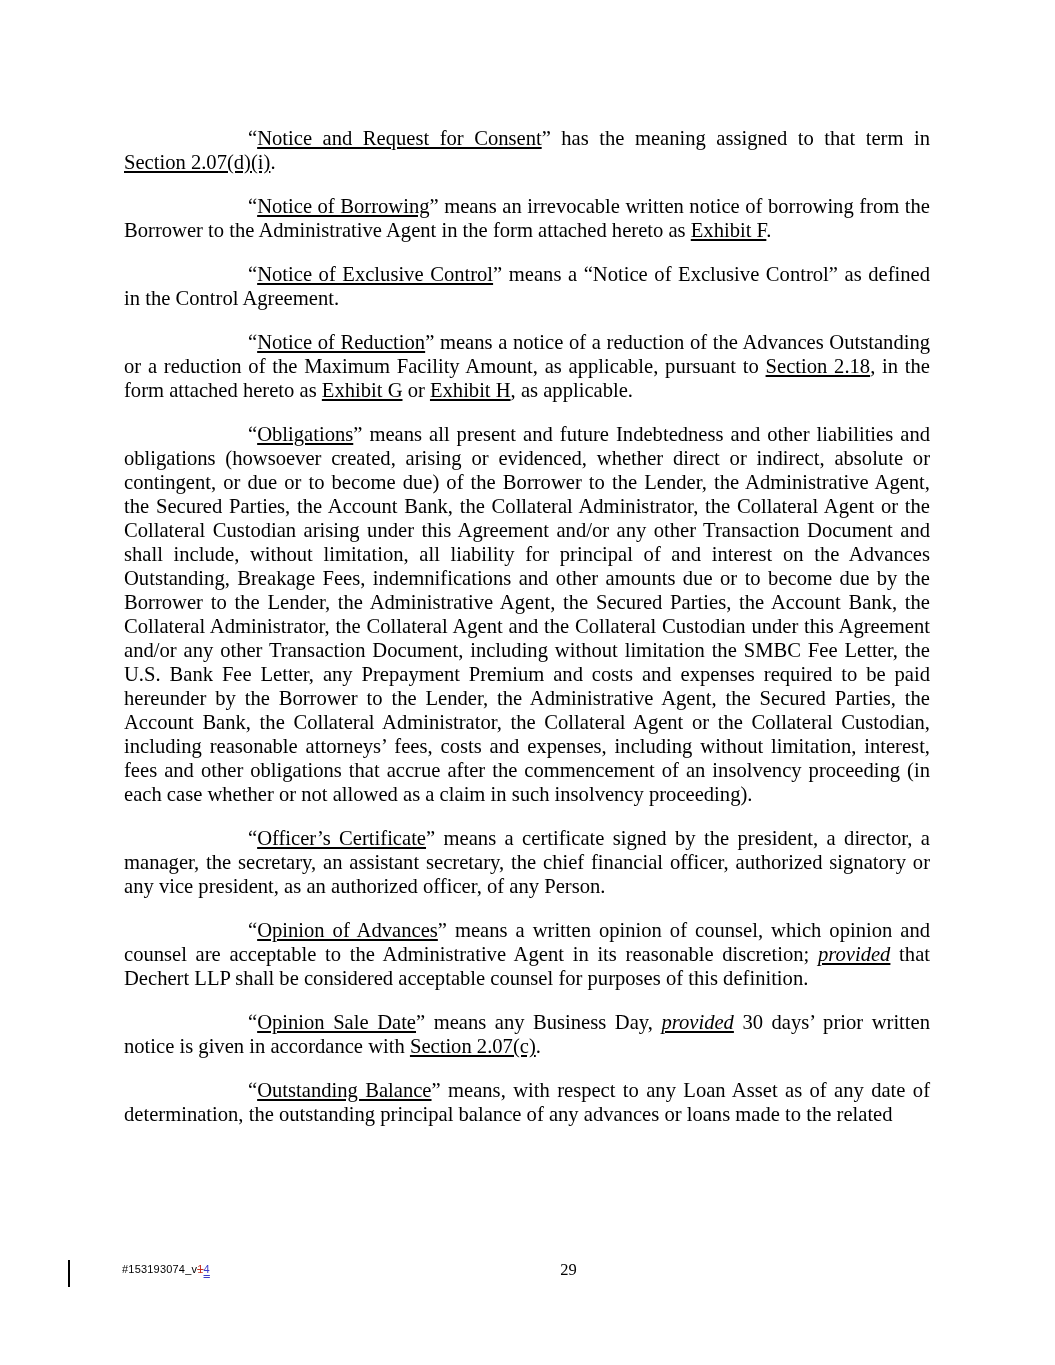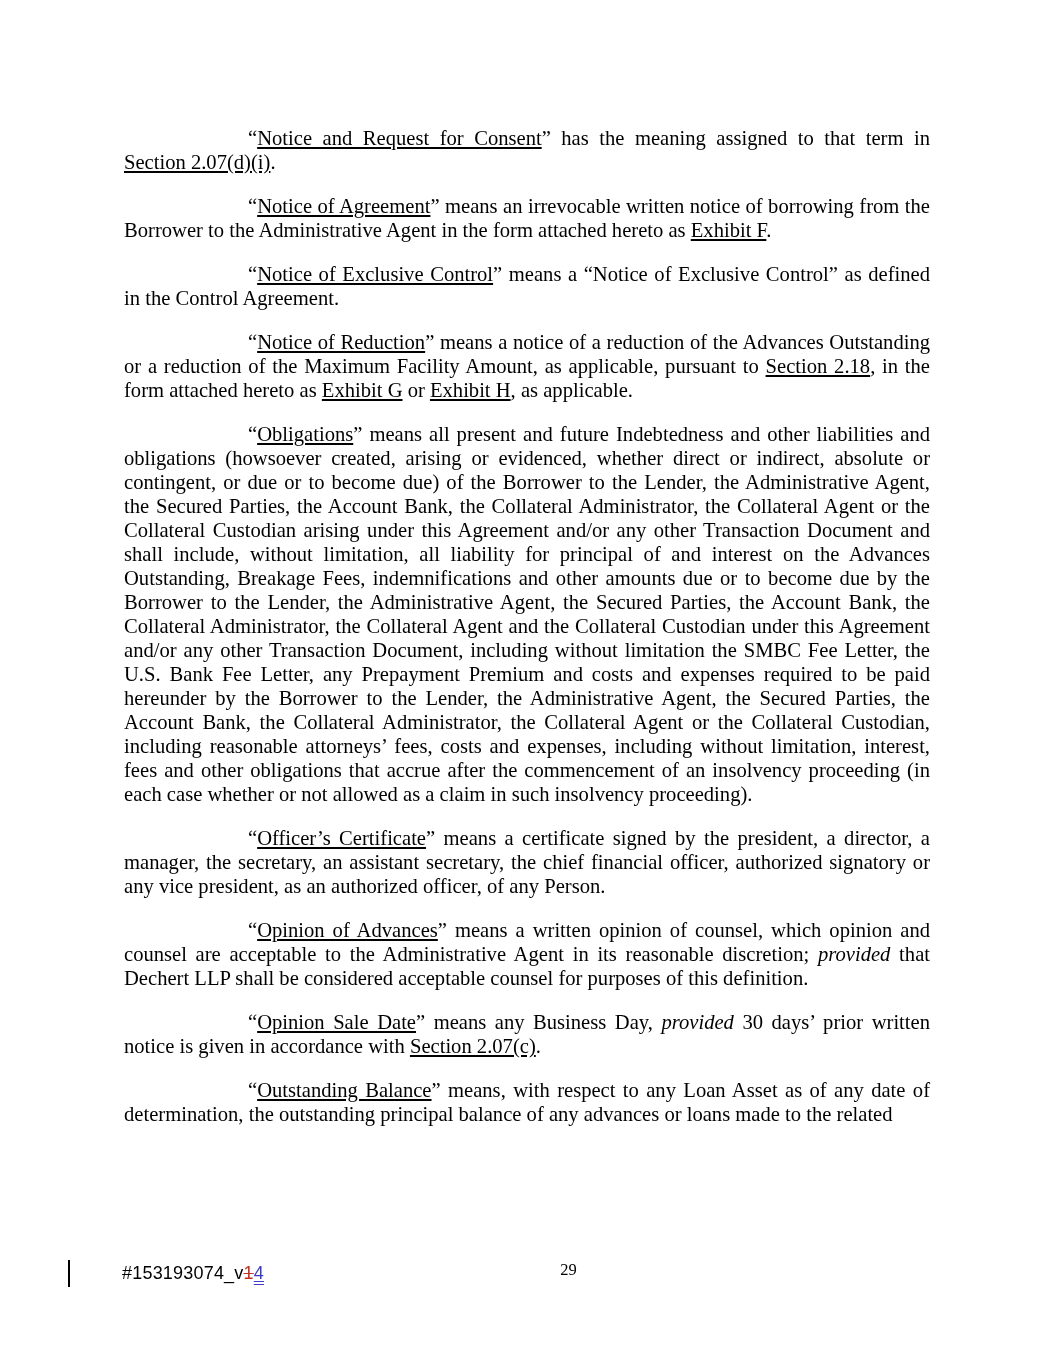--- a/index.html
+++ b/index.html
@@ -24,36 +24,36 @@
     width: 806px;
   }
   .content p {
     margin: 0 0 20px 0;
     font-size: 20.6px;
     line-height: 24px;
     text-align: justify;
     text-indent: 124px;
   }
   .content p span.u { text-decoration: underline; }
-  .content p span.i { font-style: italic; }
+  .content p span.i { font-style: italic; text-decoration: underline; }
 
   .change-bar {
     position: absolute;
     left: 68px;
     top: 1260px;
     width: 2px;
     height: 27px;
     background: #000000;
   }
   .doc-id {
     position: absolute;
     left: 122px;
     top: 1263px;
     font-family: "Liberation Sans", sans-serif;
-    font-size: 18px;
+    font-size: 11px;
     letter-spacing: 0.2px;
     white-space: nowrap;
   }
   .doc-id .del {
     text-decoration: line-through;
   }
   .doc-id .ins {
     text-decoration-line: underline;
     text-decoration-style: double;
     text-underline-offset: 2px;
@@ -69,21 +69,21 @@
     margin-left: 41px;
   }
 </style>
 </head>
 <body>
 
 <div class="page">
 
   <div class="content">
       <p><span>“</span><span class="u">Notice and Request for Consent</span><span>” has the meaning assigned to that term in </span><span class="u">Section 2.07(d)(i)</span><span>.</span></p>
-      <p><span>“</span><span class="u">Notice of Agreement</span><span>” means an irrevocable written notice of borrowing from the Borrower to the Administrative Agent in the form attached hereto as </span><span class="u">Exhibit F</span><span>.</span></p>
+      <p><span>“</span><span class="u">Notice of Borrowing</span><span>” means an irrevocable written notice of borrowing from the Borrower to the Administrative Agent in the form attached hereto as </span><span class="u">Exhibit F</span><span>.</span></p>
       <p><span>“</span><span class="u">Notice of Exclusive Control</span><span>” means a “Notice of Exclusive Control” as defined in the Control Agreement.</span></p>
       <p><span>“</span><span class="u">Notice of Reduction</span><span>” means a notice of a reduction of the Advances Outstanding or a reduction of the Maximum Facility Amount, as applicable, pursuant to </span><span class="u">Section 2.18</span><span>, in the form attached hereto as </span><span class="u">Exhibit G</span><span> or </span><span class="u">Exhibit H</span><span>, as applicable.</span></p>
       <p><span>“</span><span class="u">Obligations</span><span>” means all present and future Indebtedness and other liabilities and obligations (howsoever created, arising or evidenced, whether direct or indirect, absolute or contingent, or due or to become due) of the Borrower to the Lender, the Administrative Agent, the Secured Parties, the Account Bank, the Collateral Administrator, the Collateral Agent or the Collateral Custodian arising under this Agreement and/or any other Transaction Document and shall include, without limitation, all liability for principal of and interest on the Advances Outstanding, Breakage Fees, indemnifications and other amounts due or to become due by the Borrower to the Lender, the Administrative Agent, the Secured Parties, the Account Bank, the Collateral Administrator, the Collateral Agent and the Collateral Custodian under this Agreement and/or any other Transaction Document, including without limitation the SMBC Fee Letter, the U.S. Bank Fee Letter, any Prepayment Premium and costs and expenses required to be paid hereunder by the Borrower to the Lender, the Administrative Agent, the Secured Parties, the Account Bank, the Collateral Administrator, the Collateral Agent or the Collateral Custodian, including reasonable attorneys’ fees, costs and expenses, including without limitation, interest, fees and other obligations that accrue after the commencement of an insolvency proceeding (in each case whether or not allowed as a claim in such insolvency proceeding).</span></p>
       <p><span>“</span><span class="u">Officer’s Certificate</span><span>” means a certificate signed by the president, a director, a manager, the secretary, an assistant secretary, the chief financial officer, authorized signatory or any vice president, as an authorized officer, of any Person.</span></p>
       <p><span>“</span><span class="u">Opinion of Advances</span><span>” means a written opinion of counsel, which opinion and counsel are acceptable to the Administrative Agent in its reasonable discretion; </span><span class="i">provided</span><span> that Dechert LLP shall be considered acceptable counsel for purposes of this definition.</span></p>
       <p><span>“</span><span class="u">Opinion Sale Date</span><span>” means any Business Day, </span><span class="i">provided</span><span> 30 days’ prior written notice is given in accordance with </span><span class="u">Section 2.07(c)</span><span>.</span></p>
       <p><span>“</span><span class="u">Outstanding Balance</span><span>” means, with respect to any Loan Asset as of any date of determination, the outstanding principal balance of any advances or loans made to the related</span></p>
     </div>
 
   <div class="change-bar"></div>

